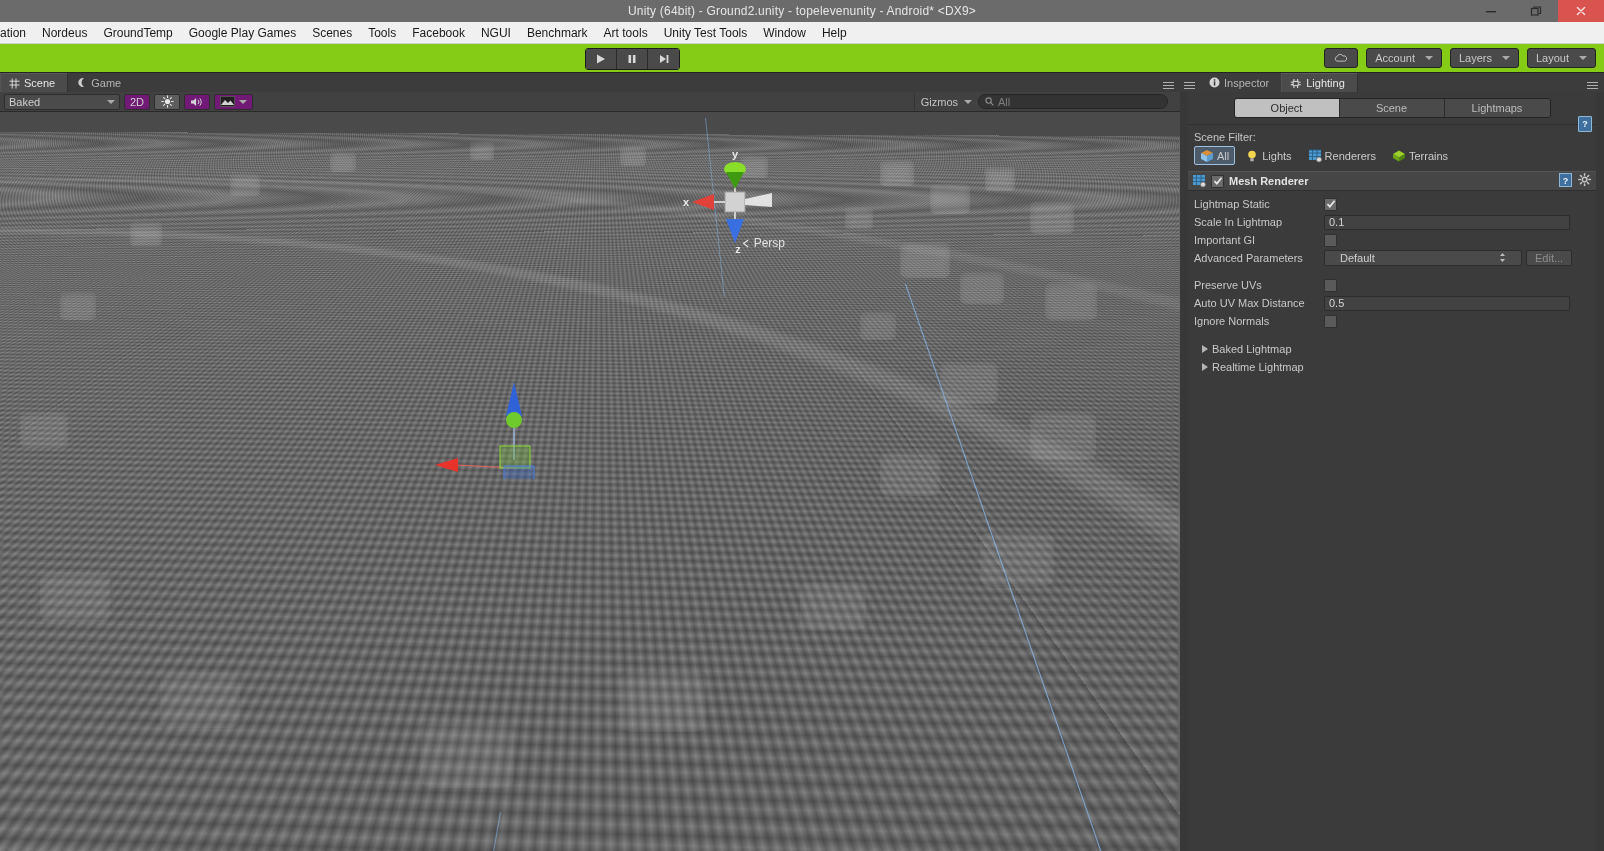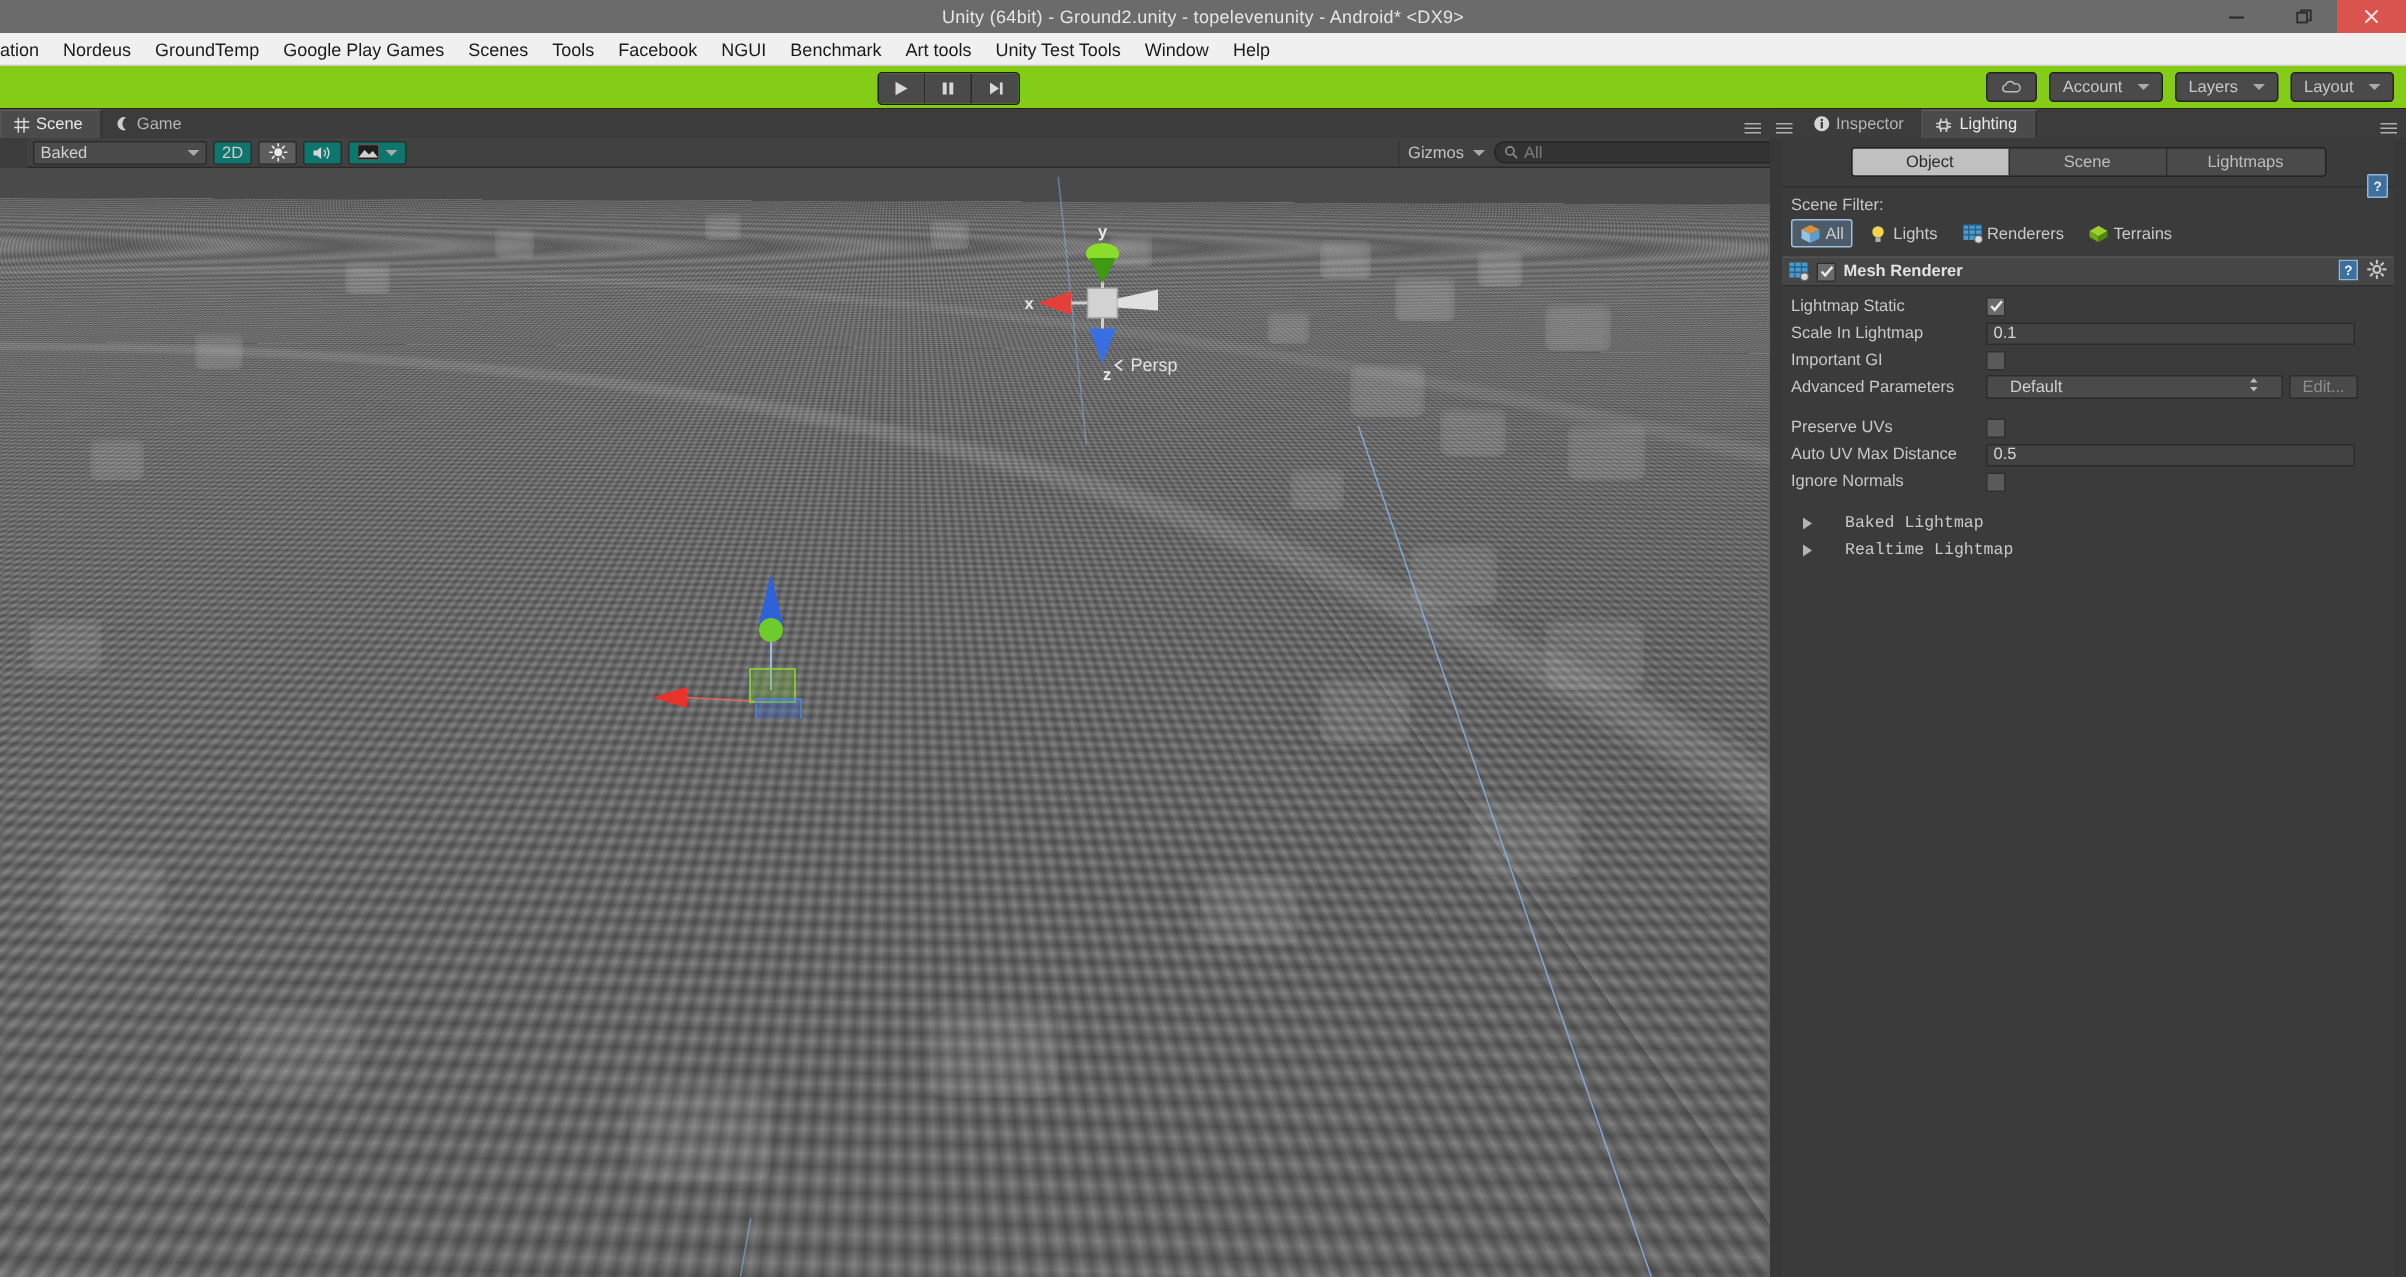--- a/index.html
+++ b/index.html
@@ -80,31 +80,31 @@
   }
   .tab {
     height: 19px; display: flex; align-items: center; gap: 4px;
     padding: 0 12px 0 8px; font-size: 11px; color: #b4b4b4;
   }
   .tab.active { background: #4b4b4b; color: #e6e6e6; border-top: 1px solid #5a5a5a;
                 border-left: 1px solid #555; border-right: 1px solid #2f2f2f; }
   .tabrow-burger { position: absolute; right: 6px; bottom: 3px; }
 
   .scene-toolbar {
-    position: absolute; left: 18px; top: 19px; width: 1180px; height: 20px;
+    position: absolute; left: 0; top: 19px; width: 1180px; height: 20px;
     background: #414141; border-bottom: 1px solid #2a2a2a;
     display: flex; align-items: center; padding: 0 4px;
   }
   .mini-dd {
     width: 116px; height: 16px; background: #4b4b4b; border: 1px solid #2d2d2d; border-radius: 2px;
     display: flex; align-items: center; justify-content: space-between; padding: 0 4px;
     font-size: 11px; color: #cfcfcf;
   }
   .mini-btn {
-    height: 16px; min-width: 26px; background: #0f766e; border: 1px solid #2d2d2d;
+    height: 16px; min-width: 26px; background: #701a75; border: 1px solid #2d2d2d;
     display: flex; align-items: center; justify-content: center; padding: 0 5px;
     font-size: 11px; color: #cfcfcf; margin-left: 4px; border-radius: 2px;
   }
   .mini-btn.on { background: #5d5d5d; }
   .gizmos-dd {
     height: 16px; background: transparent; display: flex; align-items: center; gap: 6px;
     padding: 0 6px; font-size: 11px; color: #c3c3c3;
     border-left: 1px solid #343434;
   }
   .scene-search {
@@ -231,21 +231,21 @@
     height: 16px; background: #4a4a4a; border: 1px solid #2c2c2c; border-radius: 2px;
     font-size: 11px; color: #8e8e8e; display: flex; align-items: center; justify-content: center;
     padding: 0 8px;
   }
   .slider { position: relative; height: 14px; display: flex; align-items: center; }
   .slider-track { height: 2px; background: #2d2d2d; width: 100%; border-radius: 1px; }
   .slider-knob {
     position: absolute; width: 11px; height: 11px; border-radius: 50%;
     background: #9a9a9a; border: 1px solid #454545;
   }
-  .foldout { display: flex; align-items: center; gap: 22px; height: 18px; padding-left: 8px; font-size: 11px; color: #c9c9c9; font-family: Liberation Mono, monospace; }
+  .foldout { display: flex; align-items: center; gap: 4px; height: 18px; padding-left: 8px; font-size: 11px; color: #c9c9c9; }
   .tri { width: 0; height: 0; border-top: 4px solid transparent; border-bottom: 4px solid transparent; border-left: 6px solid #b4b4b4; }
   .burger { display: inline-flex; flex-direction: column; gap: 2px; }
   .burger i { display: block; width: 11px; height: 1px; background: #b0b0b0; }
 </style>
 </head>
 <body>
 
 <div class="app">
 
   <div class="titlebar">

